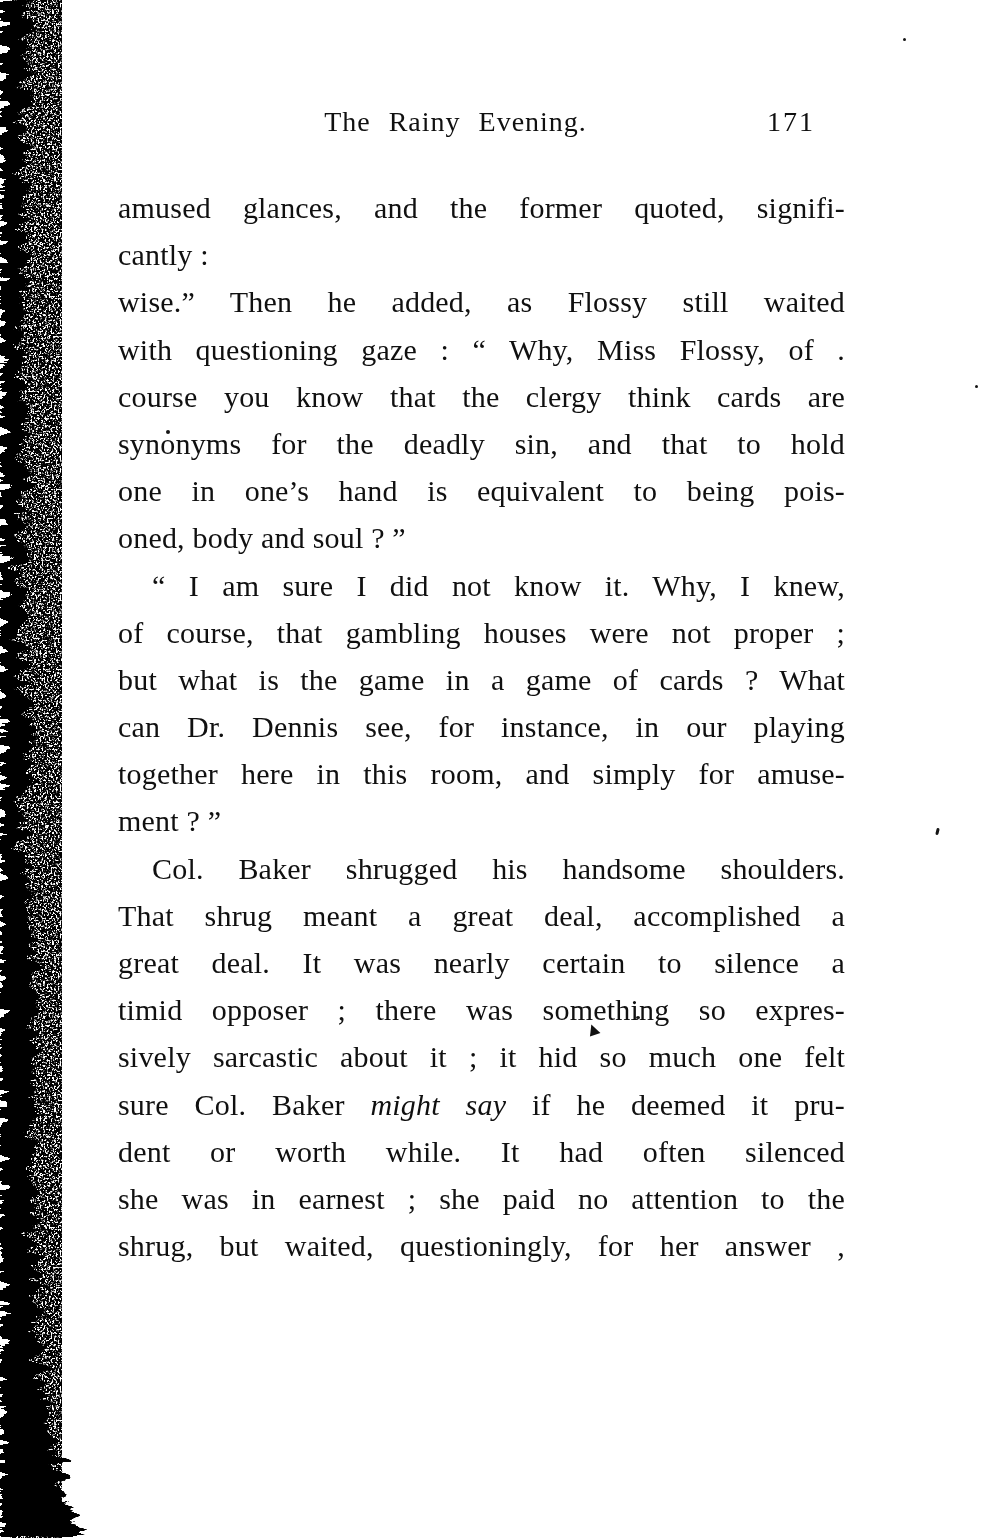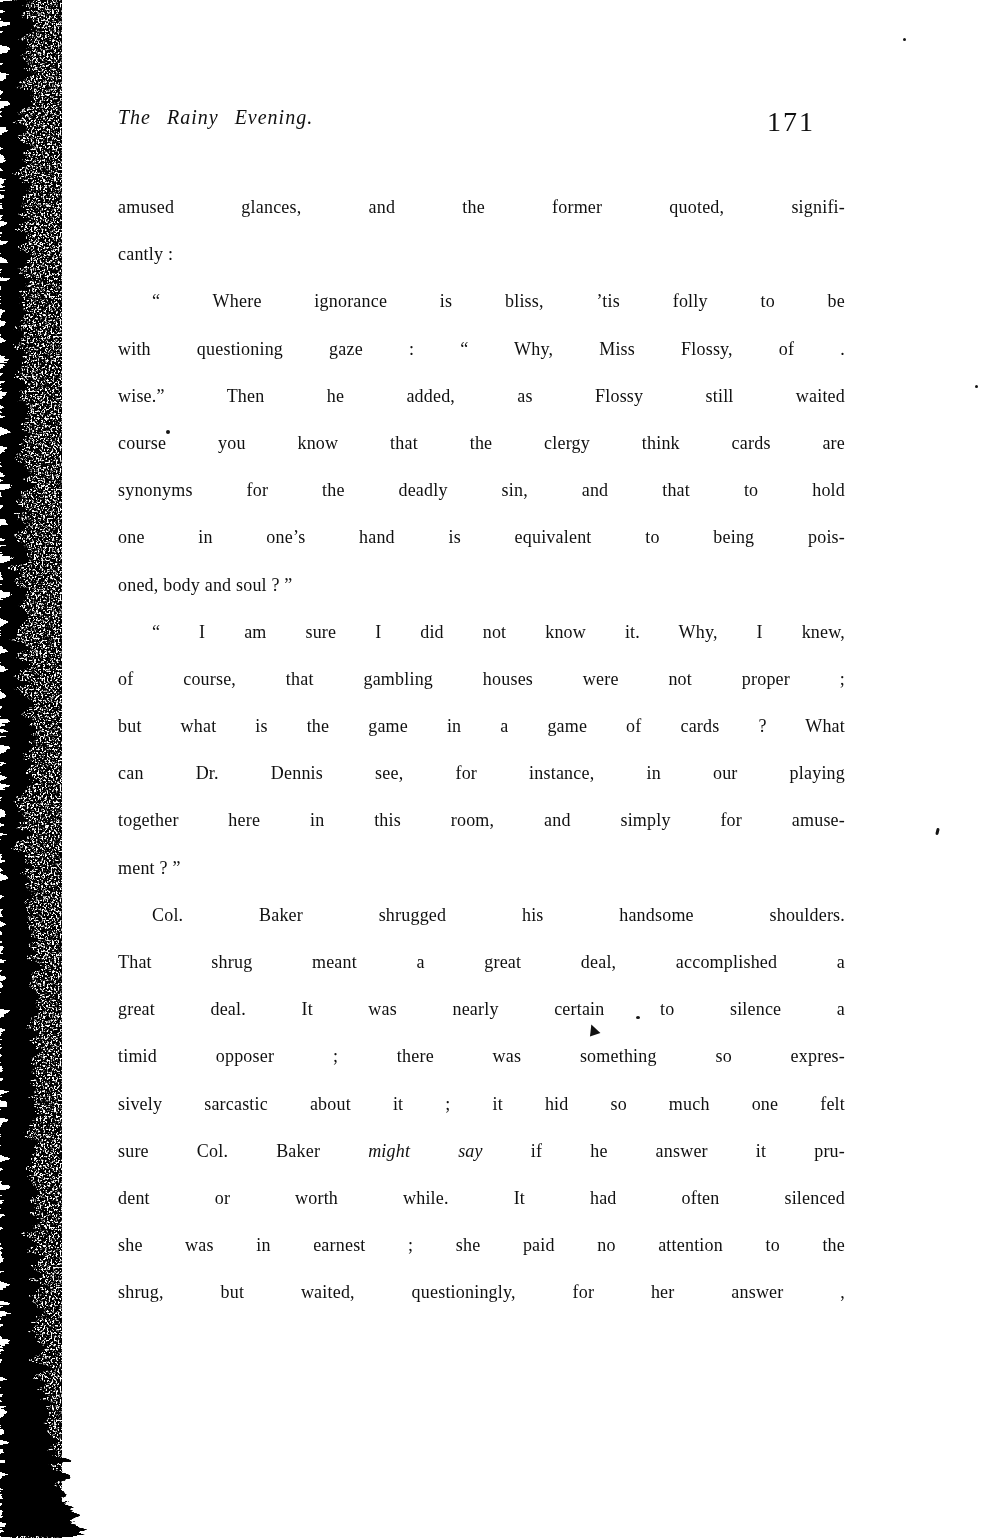--- a/index.html
+++ b/index.html
@@ -20,41 +20,41 @@
     position: absolute; left: 0; top: 0;
     width: 110px; height: 1538px;
     pointer-events: none;
   }
   .header {
     position: absolute; left: 118px; top: 106px;
     width: 727px; height: 44px;
   }
   .running-title {
     position: absolute; left: 0; right: 52px;
-    font-style: italic;
-    font-size: 20px;
+    text-align: center;
+    font-size: 28px;
     letter-spacing: 1px;
     word-spacing: 10px;
     white-space: nowrap;
   }
   .page-number {
     position: absolute; right: 30px; top: 0;
     font-size: 28px;
     letter-spacing: 2px;
     font-weight: normal;
   }
   .text-block {
     position: absolute; left: 118px; top: 184px;
     width: 727px;
   }
   .para { margin: 0; }
   .line {
     height: 47.2px;
     line-height: 47.2px;
-    font-size: 18px;
+    font-size: 30px;
     letter-spacing: 0.2px;
     text-align: justify;
     text-align-last: left;
     overflow: visible;
   }
   .line.j { text-align-last: justify; }
   .line.ind { text-indent: 34px; }
   .it { font-style: italic; }
   
   .speck {
@@ -103,43 +103,42 @@
     <div class="running-title">The Rainy Evening.</div>
     <div class="page-number">171</div>
   </div>
 
   <div class="text-block">
       <div class="para">
         <div class="line j"><span>amused glances, and the former quoted, signifi-</span></div>
         <div class="line"><span>cantly :</span></div>
       </div>
       <div class="para">
-        <div class="line j ind"><span>“ Where ignorance is bliss, ’tis folly to be</span></div>
+        <div class="line j"><span>wise.”  Then he added, as Flossy still waited</span></div>
         <div class="line j"><span>with questioning gaze : “ Why, Miss Flossy, of .</span></div>
-        <div class="line j"><span>wise.”  Then he added, as Flossy still waited</span></div>
         <div class="line j"><span>course you know that the clergy think cards are</span></div>
         <div class="line j"><span>synonyms for the deadly sin, and that to hold</span></div>
         <div class="line j"><span>one in one’s hand is equivalent to being pois-</span></div>
         <div class="line"><span>oned, body and soul ? ”</span></div>
       </div>
       <div class="para">
         <div class="line j ind"><span>“ I am sure I did not know it.  Why, I knew,</span></div>
         <div class="line j"><span>of course, that gambling houses were not proper ;</span></div>
         <div class="line j"><span>but what is the game in a game of cards ?  What</span></div>
         <div class="line j"><span>can Dr. Dennis see, for instance, in our playing</span></div>
         <div class="line j"><span>together here in this room, and simply for amuse-</span></div>
         <div class="line"><span>ment ? ”</span></div>
       </div>
       <div class="para">
         <div class="line j ind"><span>Col. Baker shrugged his handsome shoulders.</span></div>
         <div class="line j"><span>That shrug meant a great deal, accomplished a</span></div>
         <div class="line j"><span>great deal.  It was nearly certain to silence a</span></div>
         <div class="line j"><span>timid opposer ; there was something so expres-</span></div>
         <div class="line j"><span>sively sarcastic about it ; it hid so much one felt</span></div>
-        <div class="line j"><span>sure Col. Baker </span><span class="it">might say</span><span> if he answer it pru-</span></div>
+        <div class="line j"><span>sure Col. Baker </span><span class="it">might say</span><span> if he deemed it pru-</span></div>
         <div class="line j"><span>dent or worth while.  It had often silenced</span></div>
         <div class="line j"><span>she was in earnest ; she paid no attention to the</span></div>
         <div class="line j"><span>shrug, but waited, questioningly, for her answer ,</span></div>
       </div>
     </div>
 
   <div class="speck s1"></div>
   <div class="speck s2"></div>
   <div class="speck s3"></div>
   <div class="speck s4"></div>

